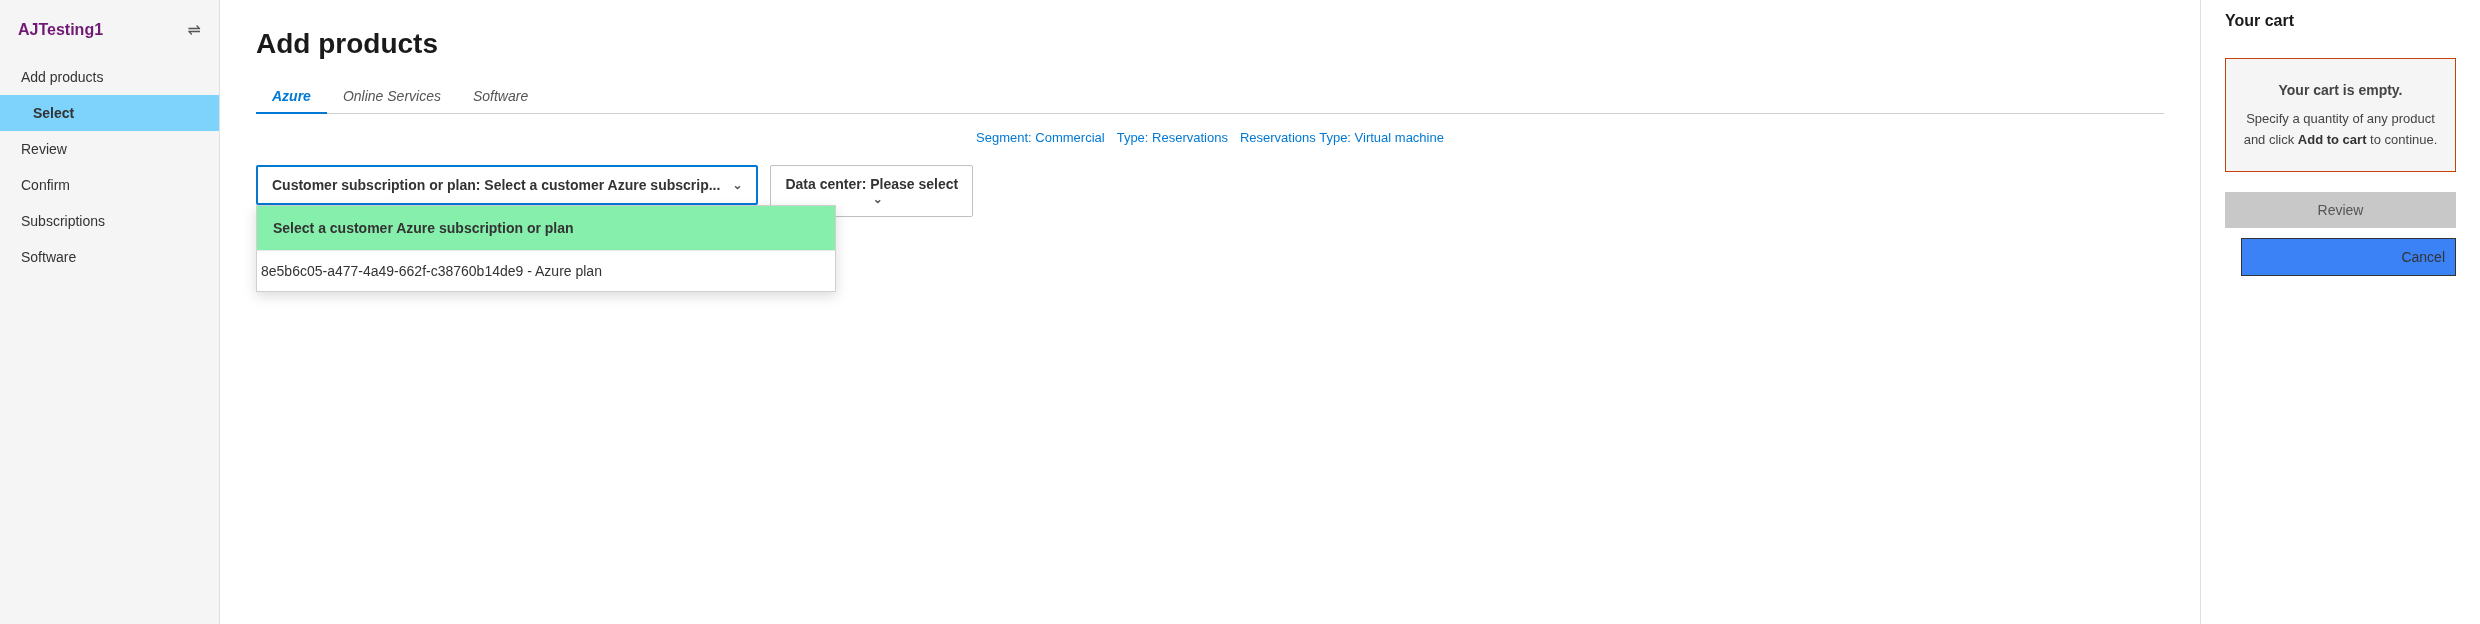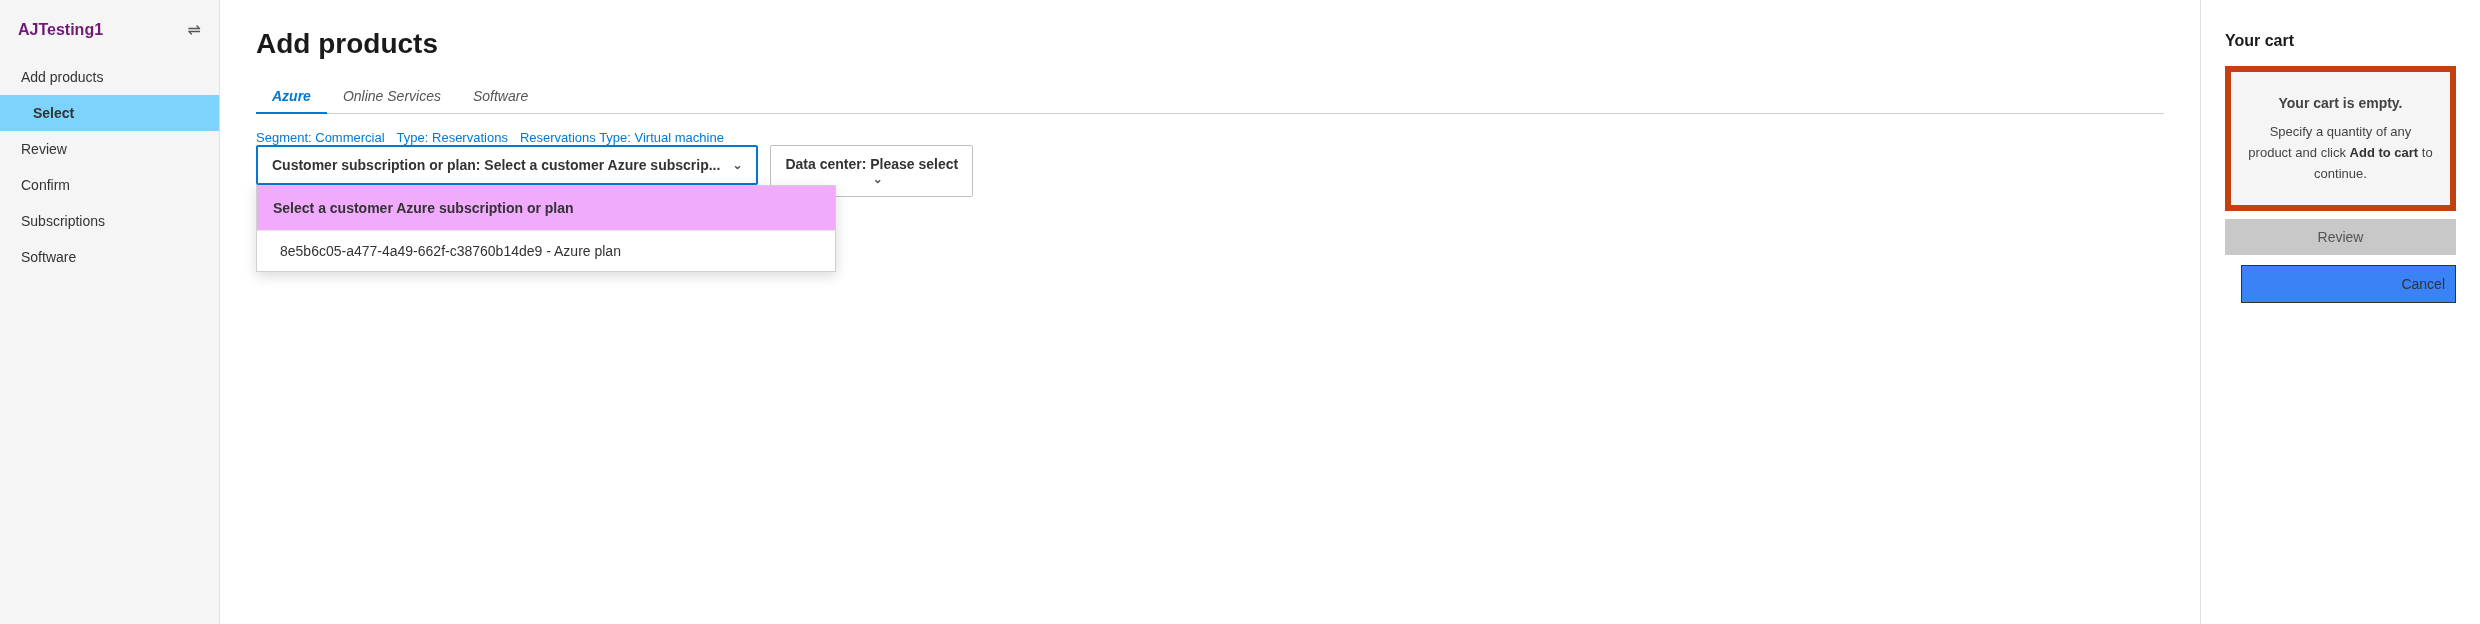--- a/index.html
+++ b/index.html
@@ -86,21 +86,23 @@
     .tab.active {
       color: #0078d4;
       font-weight: 600;
       border-bottom: 2px solid #0078d4;
     }
 
     
     .filter-chips {
       display: flex;
       gap: 12px;
+      margin-bottom: 20px;
       flex-wrap: wrap;
+      justify-content: center;
     }
     .filter-chip {
       color: #0078d4;
       font-size: 13px;
       cursor: pointer;
       text-decoration: none;
     }
 
     
     .dropdown-row {
@@ -147,50 +149,50 @@
       box-shadow: 0 4px 12px rgba(0,0,0,0.15);
       z-index: 100;
       min-width: 580px;
     }
     .dropdown-menu-header {
       padding: 14px 16px;
       font-weight: 600;
       font-size: 14px;
       color: #333;
       border-bottom: 1px solid #e8e8e8;
-      background: #f0abfc;
+      background: #86efac;
     }
     .dropdown-menu-item {
-      padding: 12px 23px;
+      padding: 12px 4px;
       font-size: 14px;
       color: #333;
       cursor: pointer;
       background: #fff;
     }
 
     
     .cart-panel {
       width: 280px;
       min-width: 280px;
-      padding: 32px 24px;
+      padding: 12px 24px;
       border-left: 1px solid #e0e0e0;
       background: #fff;
       display: flex;
       flex-direction: column;
-      gap: 8px;
+      gap: 20px;
     }
     .cart-title {
       font-size: 16px;
       font-weight: 700;
       color: #1a1a1a;
       margin-bottom: 8px;
     }
     .cart-empty-box {
       background: #f5f5f5;
-      border: 6px solid #c2410c;
+      border: 1px solid #c2410c;
       padding: 20px 16px;
       text-align: center;
       font-size: 13px;
       color: #444;
       line-height: 1.6;
     }
     .cart-empty-box strong {
       display: block;
       font-weight: 700;
       margin-bottom: 8px;

